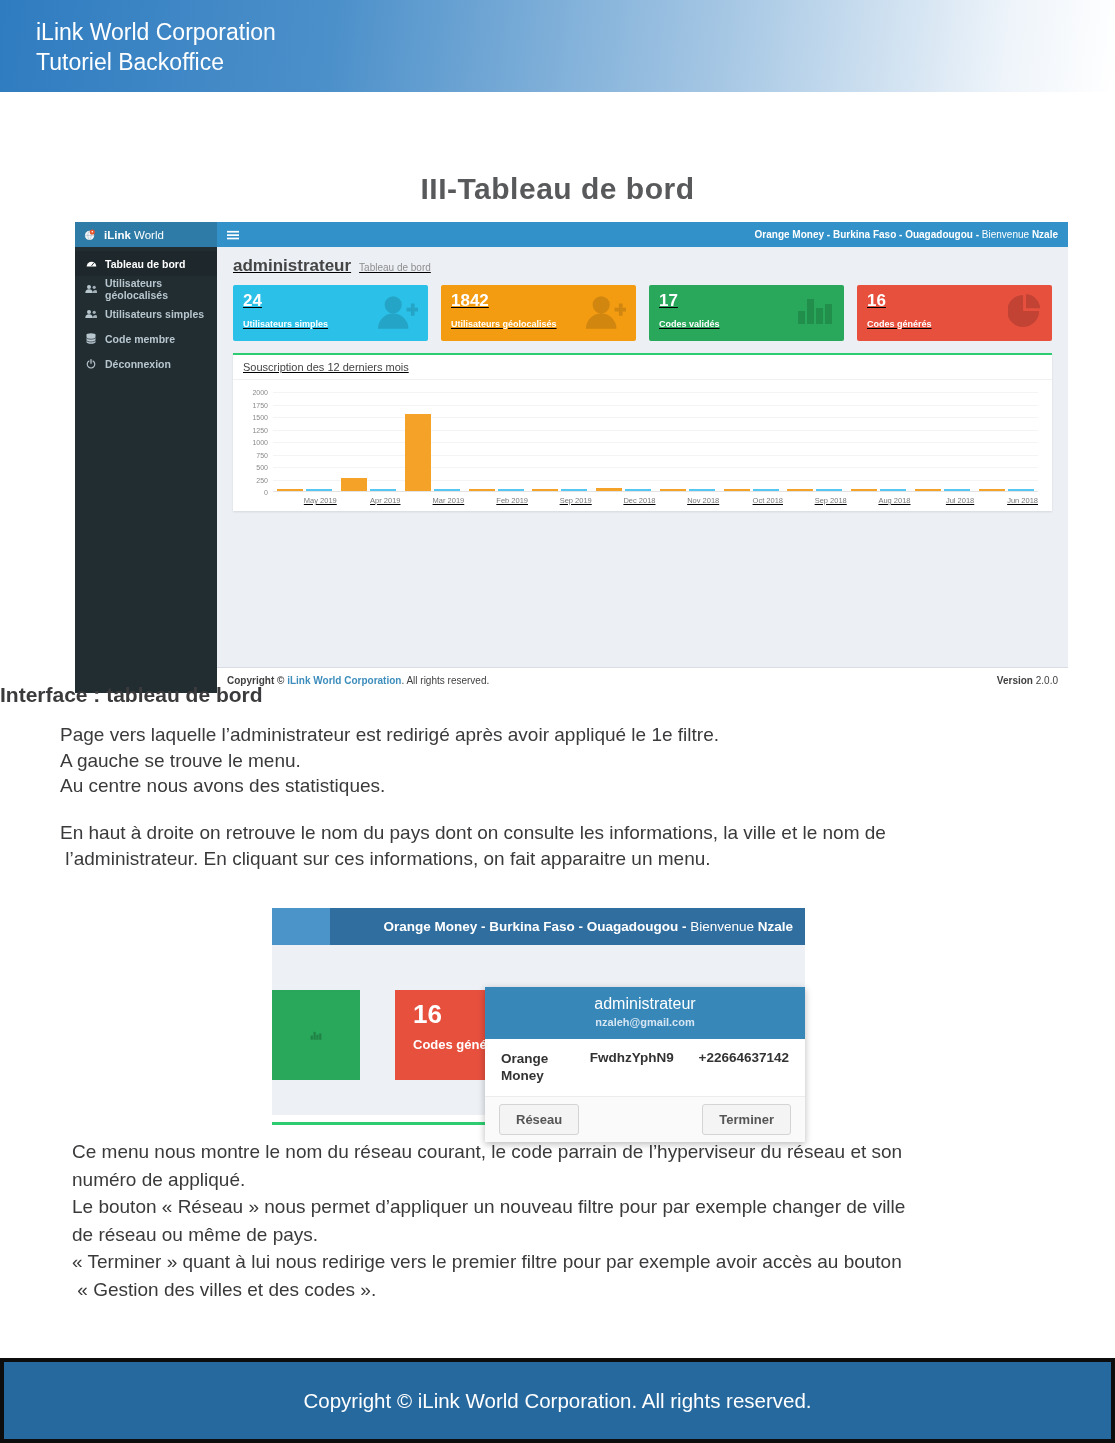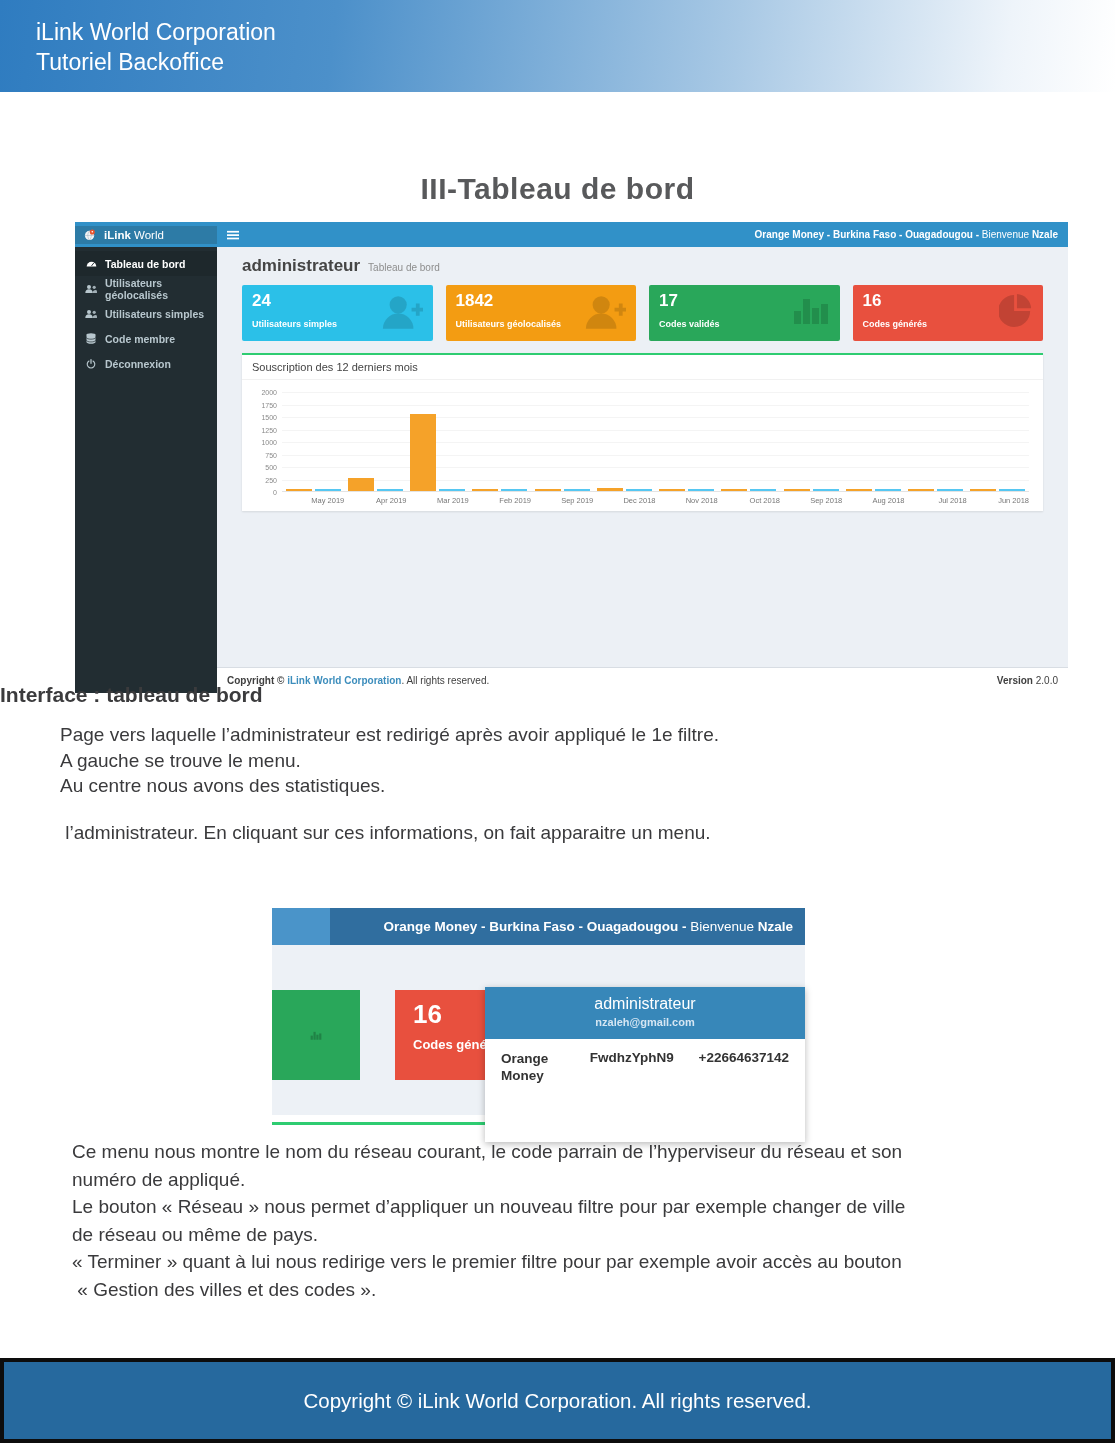--- a/index.html
+++ b/index.html
@@ -20,35 +20,35 @@
   .p1 { left:60px; top:722px; line-height:25.5px; }
   .p2 { left:60px; top:820px; line-height:25.5px; }
   .p3 { left:72px; top:1138px; line-height:27.5px; }
   .doc-footer { position:absolute; left:0; bottom:0; width:1115px; height:85px;
     background:#26699e; border:4px solid #0d0d0d; display:flex; align-items:center;
     justify-content:center; font-size:20.5px; color:#fff; }
 
   
   .dashboard { position:absolute; left:75px; top:222px; width:993px; height:456px;
     border-bottom:4px solid #141414; background:#ecf0f5; }
-  .db-topbar { height:25px; display:flex; background:#3191c8;align-items:center; }
+  .db-topbar { height:25px; display:flex; background:#3191c8; }
   .db-logo { width:142px; background:#2d7ba6; display:flex; align-items:center; gap:8px;
     padding-left:9px; font-size:11.5px; color:#fff; }
   .db-logo b { font-weight:bold; }
   .db-nav { flex:1; display:flex; align-items:center; justify-content:space-between; padding:0 10px; }
   .hamburger { display:flex; align-items:center; }
   .topbar-user { font-size:10px; color:#fff; cursor:pointer; }
   .tb-bold { font-weight:bold; }
   .db-body { display:flex; height:446px; }
   .db-sidebar { width:142px; background:#222d32; padding-top:4px; }
   .side-item { display:flex; align-items:center; gap:8px; height:25px; padding-left:10px;
     font-size:10.5px; font-weight:600; color:#b8c7ce; cursor:pointer; }
   .side-item.active { background:#1e282c; color:#fff; }
   .si-icon { display:flex; width:12px; justify-content:center; }
-  .db-content { flex:1; position:relative; background:#ecf0f5; padding:8px 25px; }
+  .db-content { flex:1; position:relative; background:#ecf0f5; padding:8px 16px;text-decoration:underline; }
   .content-header { margin:1px 0 9px; }
   .ch-title { font-size:17px; font-weight:600; color:#454545; }
   .ch-sub { font-size:10px; color:#8d8d8d; margin-left:8px; }
   .cards { display:grid; grid-template-columns:repeat(4,1fr); gap:13px; }
   .stat-card { height:56px; border-radius:2px; color:#fff; position:relative;
     padding:6px 10px; overflow:hidden; }
   .sc-value { font-size:17px; font-weight:bold; }
   .sc-label { font-size:9px; font-weight:600; margin-top:8px; }
   .sc-icon { position:absolute; right:10px; top:9px; }
   .chart-box { margin-top:12px; background:#fff; border-top:2px solid #2ecc71;
@@ -325,20 +325,21 @@
   </section>
 
   <div class="caption">Interface : tableau de bord</div>
 
   <div class="para p1" id="para1">
       <div class="line">Page vers laquelle l’administrateur est redirigé après avoir appliqué le 1e filtre.</div>
       <div class="line">A gauche se trouve le menu.</div>
       <div class="line">Au centre nous avons des statistiques.</div>
     </div>
   <div class="para p2" id="para2">
+      <div class="line">En haut à droite on retrouve le nom du pays dont on consulte les informations, la ville et le nom de</div>
       <div class="line"> l’administrateur. En cliquant sur ces informations, on fait apparaitre un menu.</div>
     </div>
 
   <section class="mini">
     <div class="mini-header">
       <div class="mini-header-light"></div>
       <div class="mini-header-text"><span>Orange Money - Burkina Faso - Ouagadougou - </span><span class="normal">Bienvenue </span><span>Nzale</span></div>
     </div>
     <div class="mini-body">
       <div class="mini-card-green">
@@ -359,20 +360,24 @@
       <div class="dropdown">
         <div class="dd-header">
           <div class="dd-title">administrateur</div>
           <div class="dd-email">nzaleh@gmail.com</div>
         </div>
         <div class="dd-body">
           <span class="dd-network">Orange Money</span>
           <span>FwdhzYphN9</span>
           <span>+22664637142</span>
         </div>
+        <div class="dd-footer">
+          <button class="dd-btn">Réseau</button>
+          <button class="dd-btn">Terminer</button>
+        </div>
       </div>
     </div>
   </section>
 
   <div class="para p3" id="para3">
       <div class="line">Ce menu nous montre le nom du réseau courant, le code parrain de l’hyperviseur du réseau et son</div>
       <div class="line">numéro de appliqué.</div>
       <div class="line">Le bouton « Réseau » nous permet d’appliquer un nouveau filtre pour par exemple changer de ville</div>
       <div class="line">de réseau ou même de pays.</div>
       <div class="line">« Terminer » quant à lui nous redirige vers le premier filtre pour par exemple avoir accès au bouton</div>

